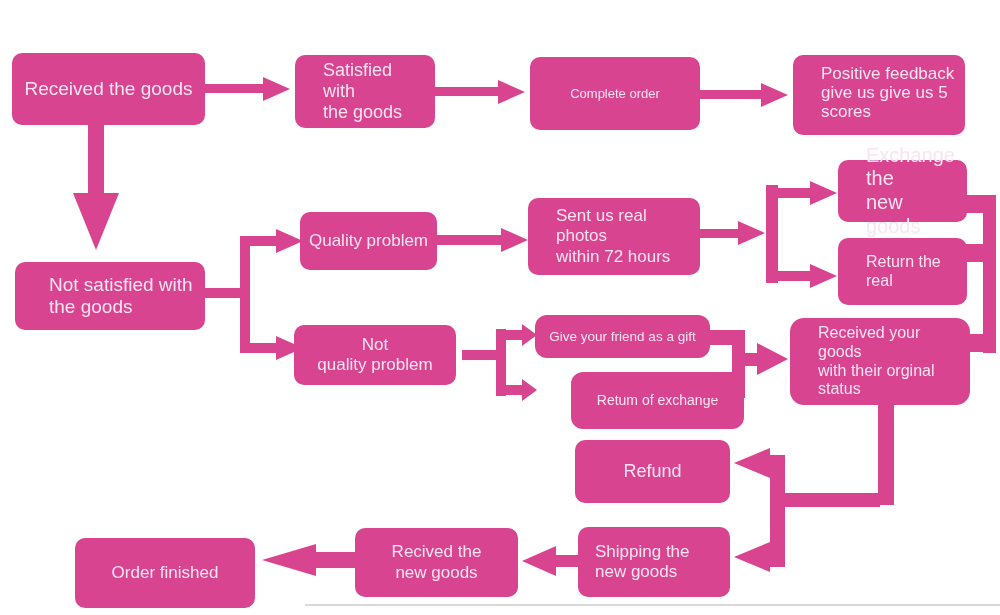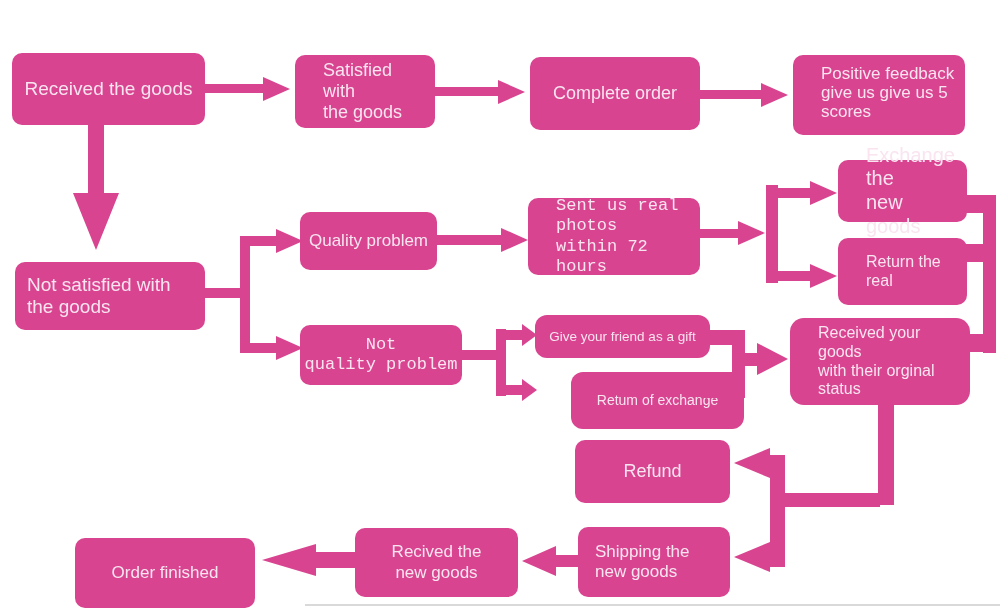--- a/index.html
+++ b/index.html
@@ -20,26 +20,26 @@
   .c{justify-content:center;text-align:center;}
   .l{padding-left:28px;padding-right:6px;text-align:left;}
   .conn{position:absolute;background:var(--pink);}
   .tri{position:absolute;width:0;height:0;}
   .tr{border-top:12px solid transparent;border-bottom:12px solid transparent;border-left:27px solid var(--pink);}
   .tl{border-top:15px solid transparent;border-bottom:15px solid transparent;border-right:36px solid var(--pink);}
 
   
   #n-received{left:12px;top:53px;width:193px;height:72px;font-size:19px;}
   #n-satisfied{left:295px;top:55px;width:140px;height:73px;font-size:18px;}
-  #n-complete{left:530px;top:57px;width:170px;height:73px;font-size:18px;}
+  #n-complete{left:530px;top:57px;width:170px;height:73px;font-size:13px;}
   #n-positive{left:793px;top:55px;width:172px;height:80px;font-size:17px;align-items:flex-start;padding-top:9px;line-height:1.12;}
-  #n-notsat{left:15px;top:262px;width:190px;height:68px;font-size:19px;padding-left:12px;}
+  #n-notsat{left:15px;top:262px;width:190px;height:68px;font-size:19px;padding-left:34px;}
   #n-quality{left:300px;top:212px;width:137px;height:58px;}
-  #n-notquality{left:300px;top:325px;width:162px;height:60px;font-family:Liberation Mono, monospace;}
-  #n-sent{left:528px;top:198px;width:172px;height:77px;font-family:Liberation Mono, monospace;}
+  #n-notquality{left:294px;top:325px;width:162px;height:60px;}
+  #n-sent{left:528px;top:198px;width:172px;height:77px;}
   #n-exchange{left:838px;top:160px;width:129px;height:62px;font-size:20px;}
   #n-returng{left:838px;top:238px;width:129px;height:67px;font-size:16px;}
   #n-gift{left:535px;top:315px;width:175px;height:43px;font-size:13.5px;border-radius:12px;}
   #n-retex{left:535px;top:372px;width:173px;height:57px;font-size:14px;border-radius:12px;margin-left:36px;}
   #n-orig{left:790px;top:318px;width:180px;height:87px;font-size:16px;border-radius:14px;}
   #n-refund{left:575px;top:440px;width:155px;height:63px;font-size:18px;}
   #n-shipping{left:578px;top:527px;width:152px;height:70px;padding-left:17px;}
   #n-recived{left:355px;top:528px;width:163px;height:69px;}
   #n-finished{left:75px;top:525px;width:180px;height:70px;margin-top:13px;}
 

